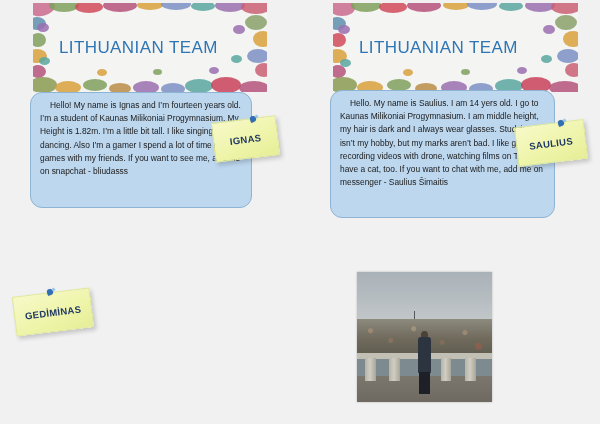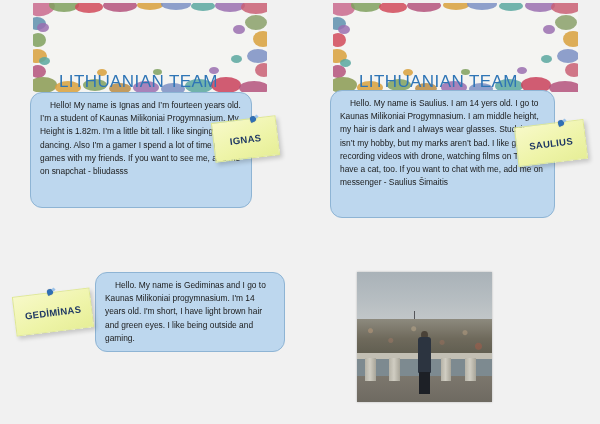--- a/index.html
+++ b/index.html
@@ -26,21 +26,21 @@
   
   .banner {
     position: absolute;
     background: #f4f4f2;
     overflow: hidden;
   }
   .banner-inner {
     position: absolute;
     left: 0; top: 0; right: 0; bottom: 0;
     display: flex;
-    align-items: flex-end;
+    align-items: center;
   }
   .banner-title {
     position: relative;
     z-index: 5;
     color: #2e75b6;
     font-size: 17px;
     letter-spacing: 0.4px;
     font-weight: 400;
     white-space: nowrap;
     padding-left: 26px;
@@ -310,23 +310,20 @@
   </div>
 
   <div class="note" style="left:516px; top:123px; width:70px; height:40px; transform:rotate(-7deg);">
     <span class="note-label">SAULIUS</span>
   </div>
   <div class="pin" style="left:557px; top:119px;">
     <span class="pin-head"></span>
       <span class="pin-needle"></span>
   </div>
 
-  <div class="bubble" style="left:95px; top:272px; width:190px; height:80px;">
-    <p>Hello. My name is Gediminas and I go to Kaunas Milikoniai progymnasium. I'm 14 years old. I'm short, I have light brown hair and green eyes. I like being outside and gaming.</p>
-  </div>
 
   <div class="note" style="left:14px; top:292px; width:78px; height:40px; transform:rotate(-7deg);">
     <span class="note-label">GEDİMİNAS</span>
   </div>
   <div class="pin" style="left:46px; top:288px;">
     <span class="pin-head"></span>
       <span class="pin-needle"></span>
   </div>
 
   <div class="photo" style="left:357px; top:272px; width:135px; height:130px;">

